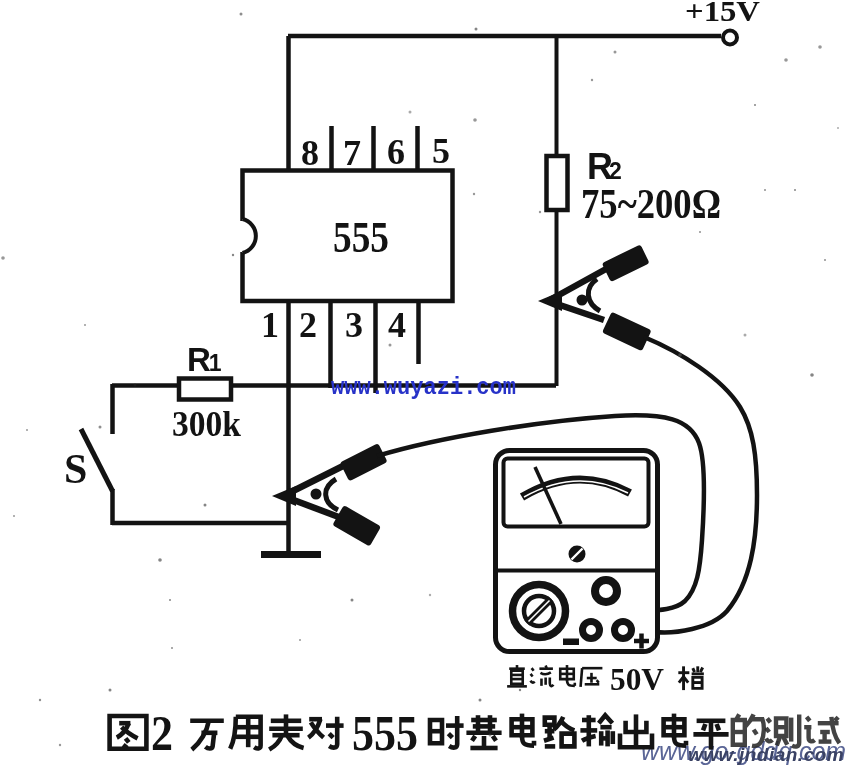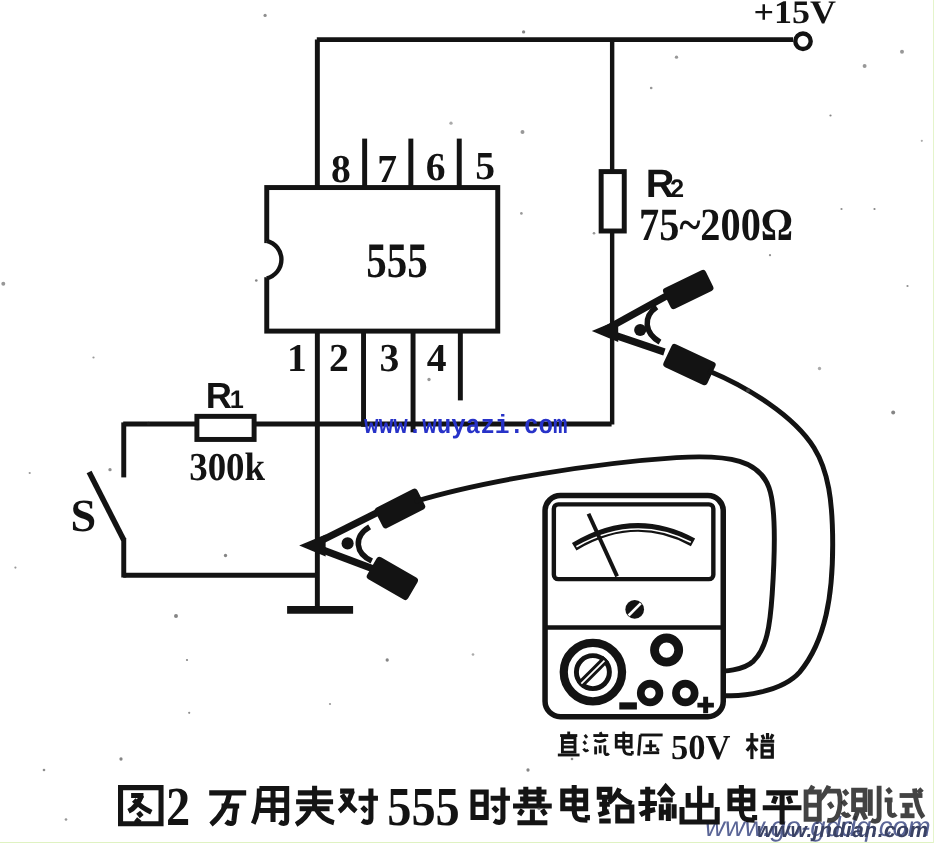--- a/index.html
+++ b/index.html
@@ -1,16 +1,16 @@
 <!DOCTYPE html>
 <html><head>
 <meta charset="utf-8">
 <style>
 html,body{margin:0;padding:0;background:#ffffff;}
-#page{position:relative;width:849px;height:766px;background:#84cc16;overflow:hidden;}
+#page{position:relative;width:849px;height:766px;background:#a16207;overflow:hidden;}
 text{font-family:"Liberation Serif", serif;}
 </style>
 </head>
 <body>
 <div id="page">
 <svg width="849" height="766" viewBox="0 0 849 766">
 <rect x="0" y="0" width="849" height="766" fill="#ffffff"></rect>
 
 <g stroke="#131313" fill="none" stroke-linecap="butt">
 

